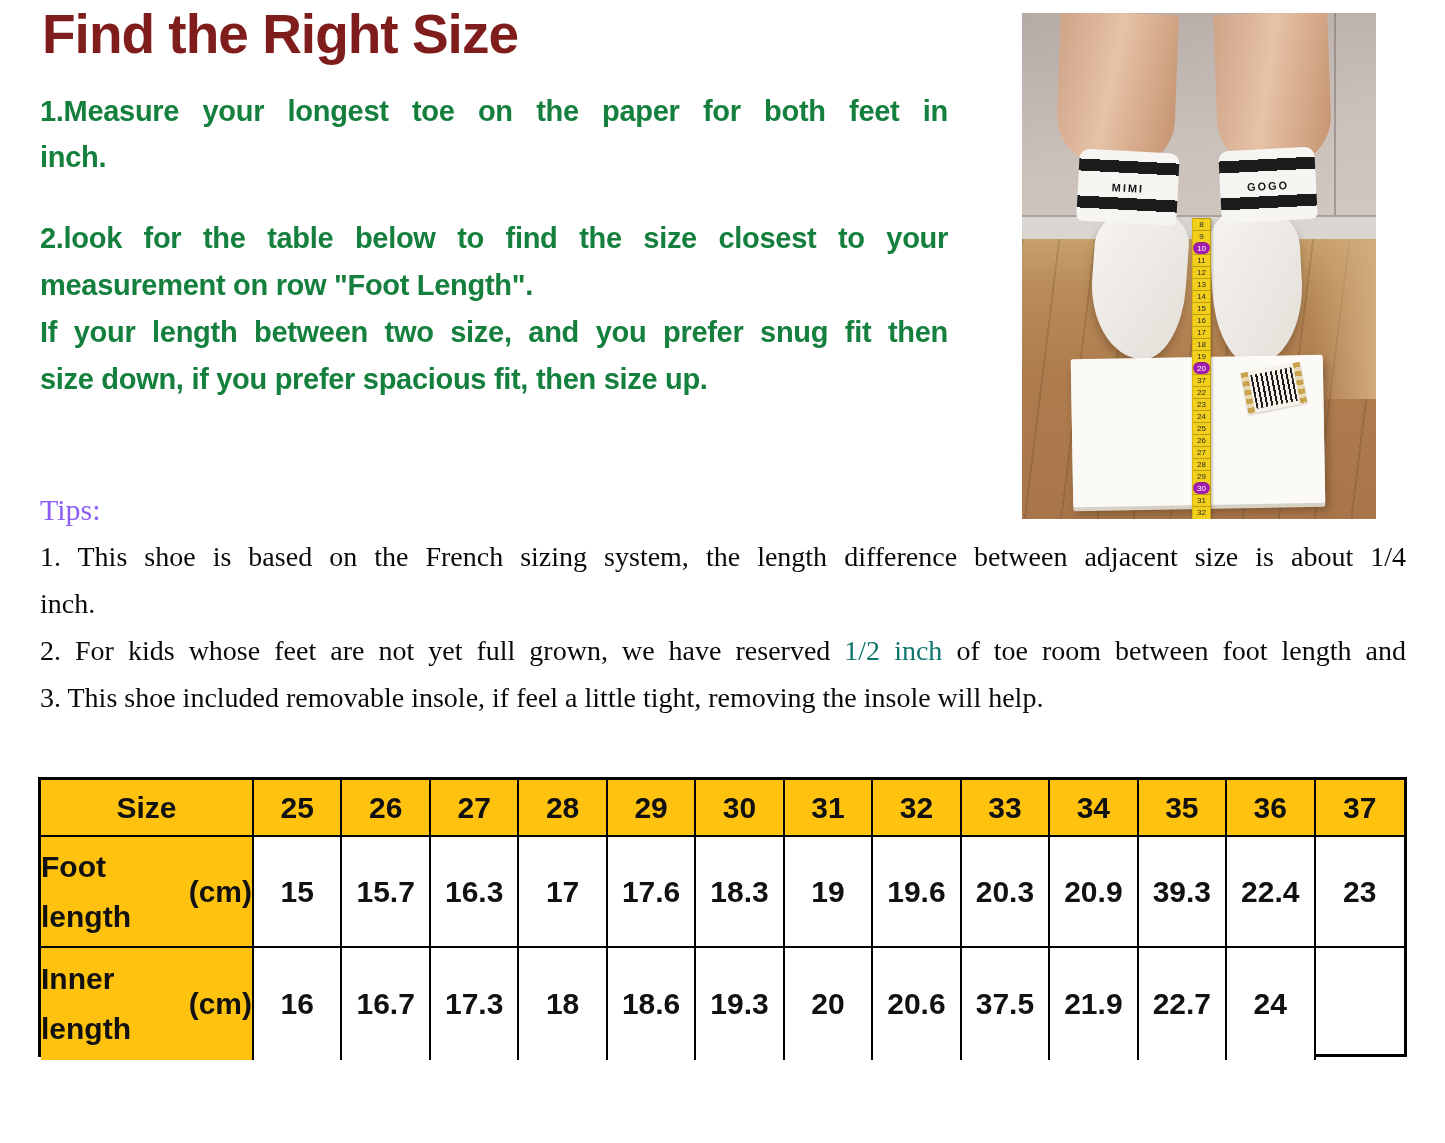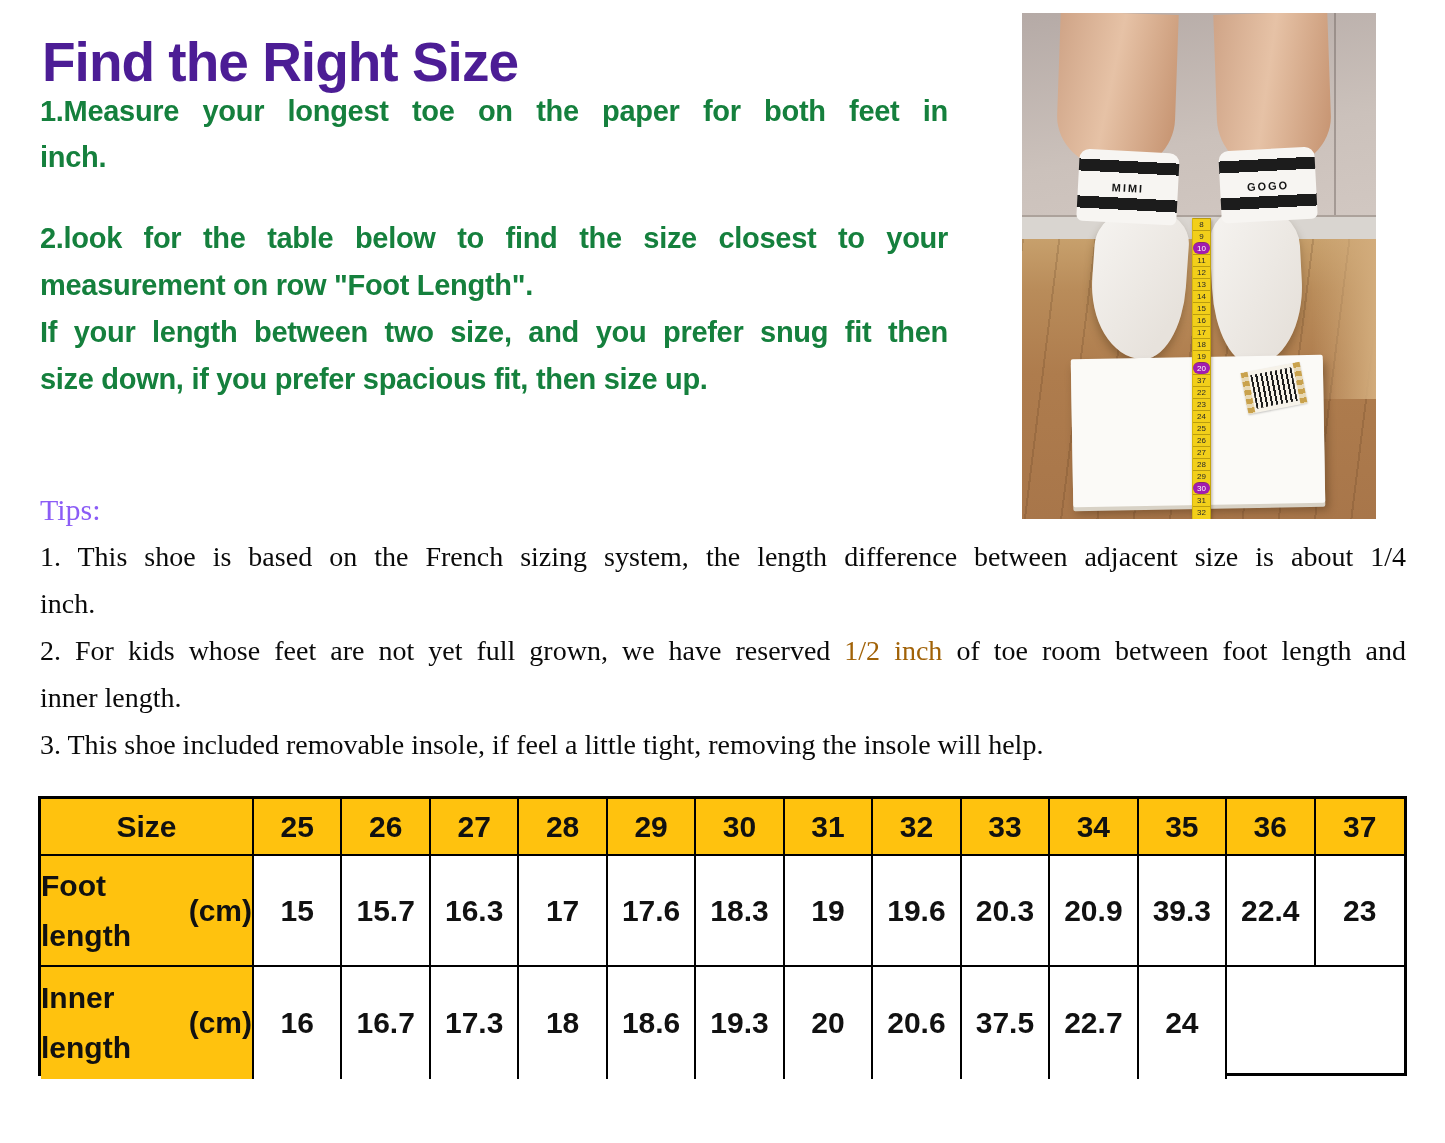--- a/index.html
+++ b/index.html
@@ -1,40 +1,40 @@
 <!DOCTYPE html>
 <html><head>
 <meta charset="utf-8">
 <style>
   html,body{margin:0;padding:0;background:#ffffff;}
   .page{position:relative;width:1445px;height:1143px;background:#fff;overflow:hidden;
         font-family:"Liberation Sans",sans-serif;}
 
   
   .title{position:absolute;left:42px;top:2px;font-size:55px;font-weight:bold;
-         color:#4c1d95;letter-spacing:-1px;white-space:nowrap;margin-top:28px;}
+         color:#7f1d1d;letter-spacing:-1px;white-space:nowrap;}
   .instr{position:absolute;left:40px;width:908px;color:#15803d;
          font-weight:bold;font-size:29px;letter-spacing:-0.3px;}
   #instr1{top:88px;line-height:46px;}
   #instr2{top:215px;line-height:47px;}
   .line{display:block;}
   .stretch{text-align:justify;text-align-last:justify;}
 
   
   .tips{position:absolute;left:40px;top:486px;width:1366px;
         font-family:"Liberation Serif",serif;font-size:28px;line-height:47px;color:#0a0a0a;}
   .tips-label{color:#8b5cf6;font-size:30px;}
-  .hl{color:#a16207;}
+  .hl{color:#0f766e;}
 
   
   .size-table{position:absolute;left:38px;top:777px;width:1369px;height:280px;
               display:grid;grid-template-columns:213px repeat(13,1fr);
               grid-template-rows:57px 111px 112px;
               border:3px solid #000;box-sizing:border-box;
-              font-weight:bold;color:#111;margin-top:19px;}
+              font-weight:bold;color:#111;}
   .cell{border-right:2px solid #000;border-bottom:2px solid #000;
         display:flex;align-items:center;justify-content:center;
         background:#fff;font-size:30px;box-sizing:border-box;}
   .cell:nth-child(14n){border-right:none;}
   .cell.lastrow{border-bottom:none;}
   .yellow{background:#FFC20E;}
   .rowlabel{flex-direction:row;line-height:50px;font-size:30px;}
 
   
   .photo{position:absolute;left:1022px;top:13px;width:354px;height:506px;overflow:hidden;}
@@ -146,21 +146,20 @@
         <span>31</span>
         <span>32</span>
       </div>
   </div>
 
   <div class="tips">
     <div class="tips-label">Tips:</div>
     <div class="stretch">1. This shoe is based on the French sizing system, the length difference between adjacent size is about 1/4</div>
     <div>inch.</div>
     <div class="stretch"><span>2. For kids whose feet are not yet full grown, we have reserved </span><span class="hl">1/2 inch</span><span> of toe room between foot length and</span></div>
-    <div>inner length.</div>
     <div>3. This shoe included removable insole, if feel a little tight, removing the insole will help.</div>
   </div>
 
   <div class="size-table" id="size-table">
       <div class="cell yellow">Size</div>
       <div class="cell yellow">25</div>
       <div class="cell yellow">26</div>
       <div class="cell yellow">27</div>
       <div class="cell yellow">28</div>
       <div class="cell yellow">29</div>
@@ -195,17 +194,18 @@
       </div>
       <div class="cell lastrow">16</div>
       <div class="cell lastrow">16.7</div>
       <div class="cell lastrow">17.3</div>
       <div class="cell lastrow">18</div>
       <div class="cell lastrow">18.6</div>
       <div class="cell lastrow">19.3</div>
       <div class="cell lastrow">20</div>
       <div class="cell lastrow">20.6</div>
       <div class="cell lastrow">37.5</div>
+      <div class="cell lastrow">21.9</div>
       <div class="cell lastrow">22.7</div>
       <div class="cell lastrow">24</div>
     </div>
 
 </div>
 
 </body></html>

